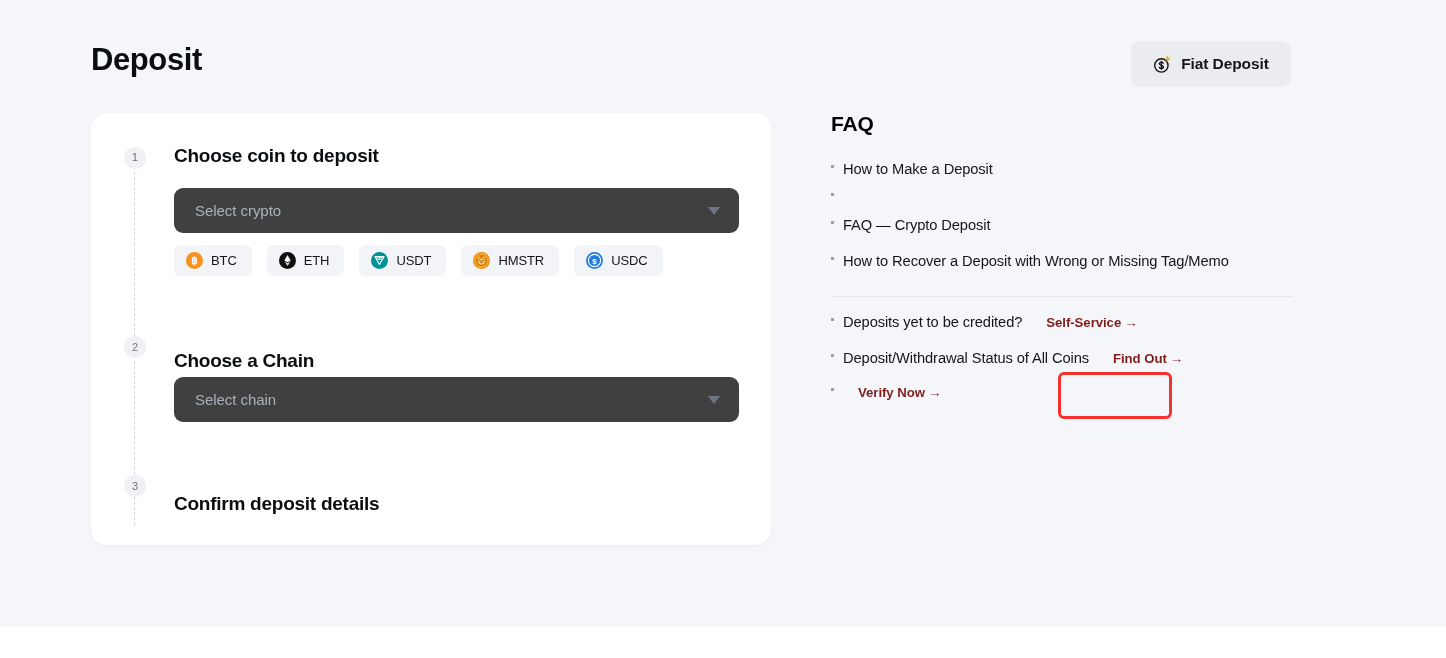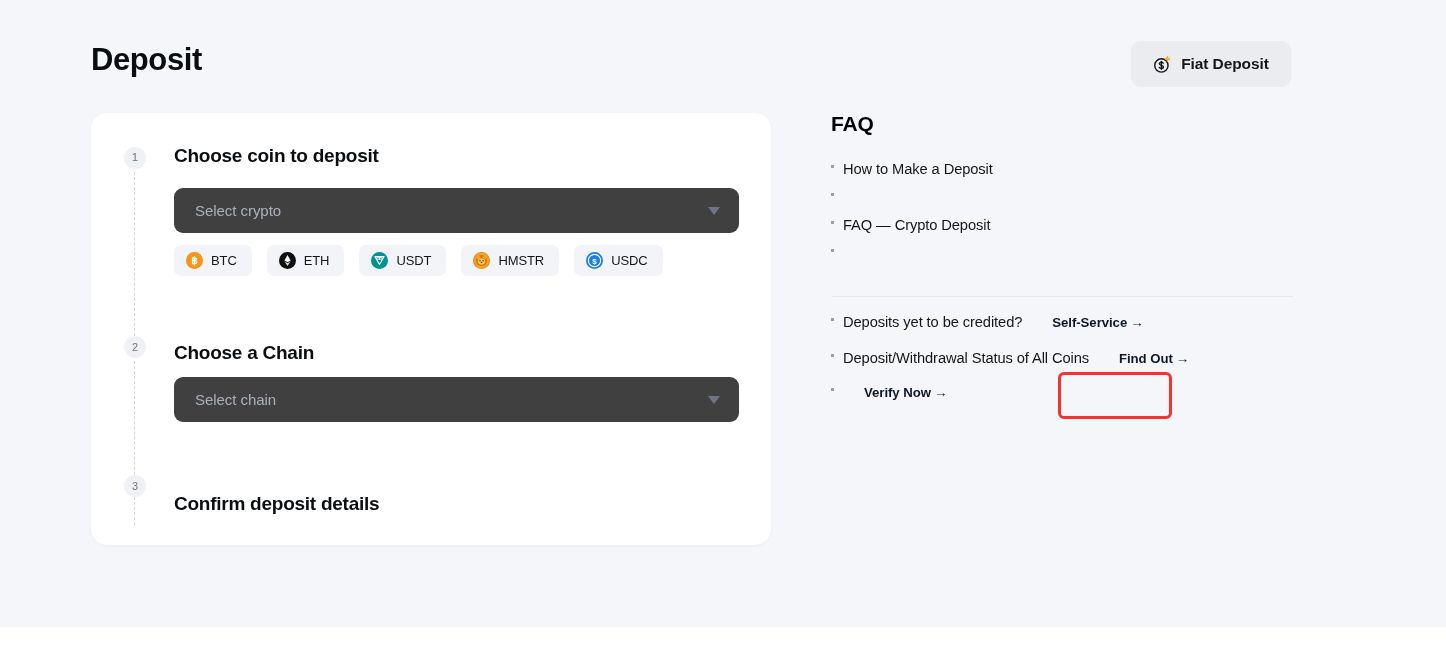--- a/index.html
+++ b/index.html
@@ -113,21 +113,21 @@
 
   .step-title {
     position: absolute;
     left: 174px;
     font-size: 19px;
     font-weight: bold;
     color: #0b0e11;
     letter-spacing: -0.25px;
   }
   #step1-title { top: 145px; }
-  #step2-title { top: 342px; }
+  #step2-title { top: 350px; }
   #step3-title { top: 473px; margin-top: 20px; }
 
   .select-field {
     position: absolute;
     left: 174px;
     width: 565px;
     height: 45px;
     background: #404040;
     border-radius: 9px;
     border: none;
@@ -237,23 +237,23 @@
   }
   .faq-text {
     font-size: 14.7px;
     color: #13161a;
     letter-spacing: -0.1px;
     line-height: 19px;
   }
   .faq-link {
     font-size: 13.2px;
     font-weight: bold;
-    color: #0f172a;
+    color: #7f1d1d;
     letter-spacing: -0.05px;
-    margin-left: 21px;
+    margin-left: 15px;
     white-space: nowrap;
     cursor: pointer;
   }
   .faq-link .arrow { font-size: 13.5px; margin-left: 3px; }
 
   #verify-highlight {
     position: absolute;
     left: 1058px;
     top: 372px;
     width: 114px;
@@ -373,20 +373,21 @@
     </div>
     <div class="faq-item">
       <span class="faq-bullet"></span>
     </div>
     <div class="faq-item">
       <span class="faq-bullet"></span>
       <span class="faq-text">FAQ — Crypto Deposit</span>
     </div>
     <div class="faq-item">
       <span class="faq-bullet"></span>
+      <span class="faq-text">How to Recover a Deposit with Wrong or Missing Tag/Memo</span>
     </div>
   </div>
 
   <div id="faq-divider"></div>
 
   <div id="faq-list-secondary">
     <div class="faq-item">
       <span class="faq-bullet"></span>
       <span class="faq-text">Deposits yet to be credited?</span>
       <span class="faq-link">

